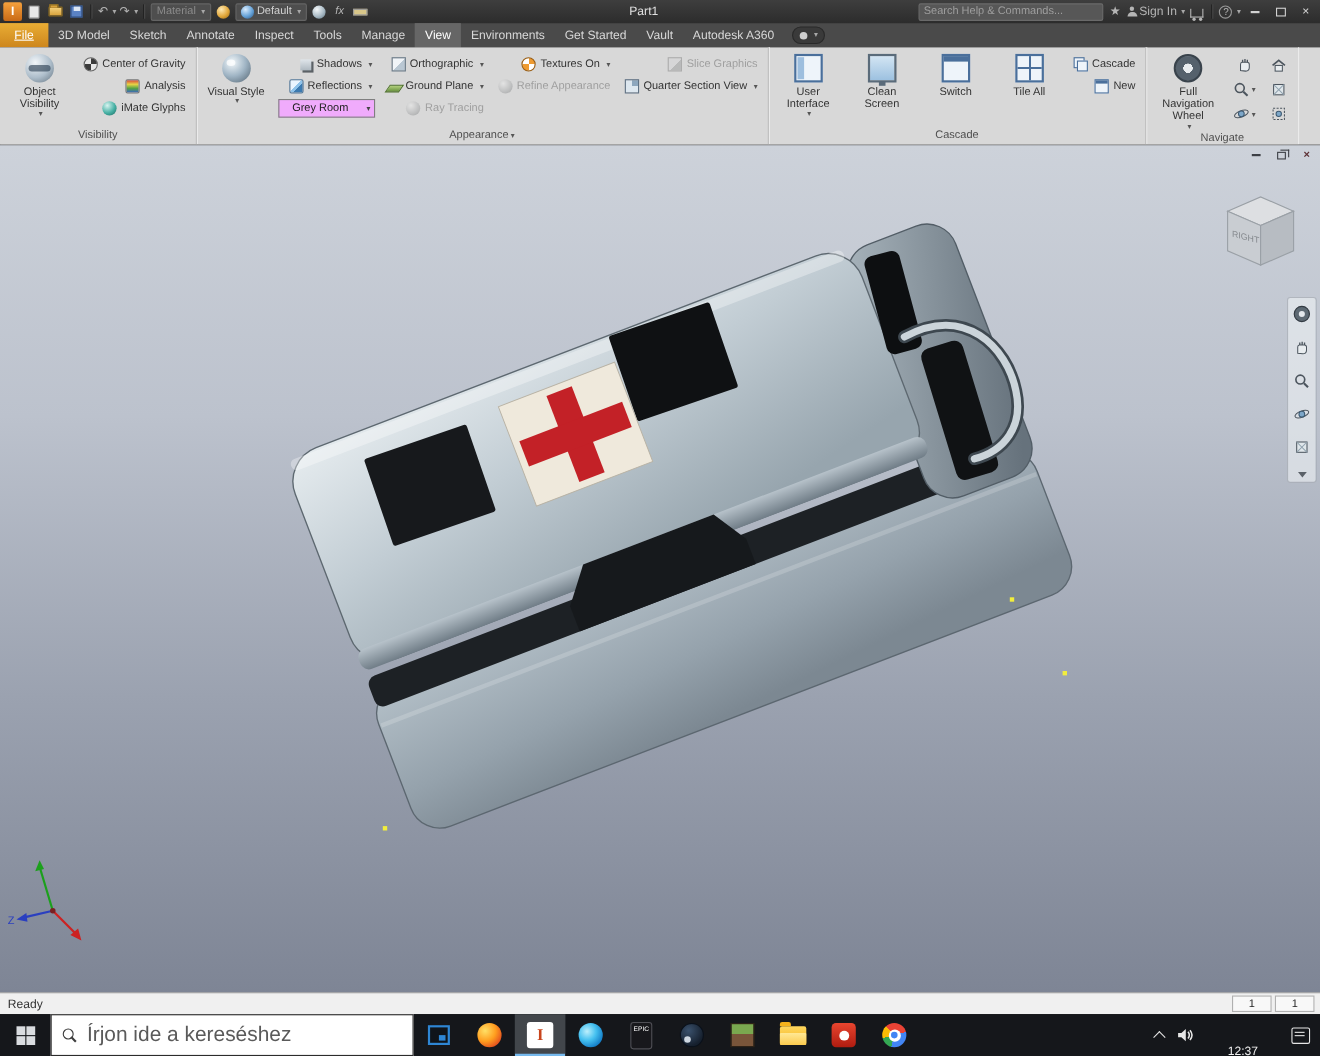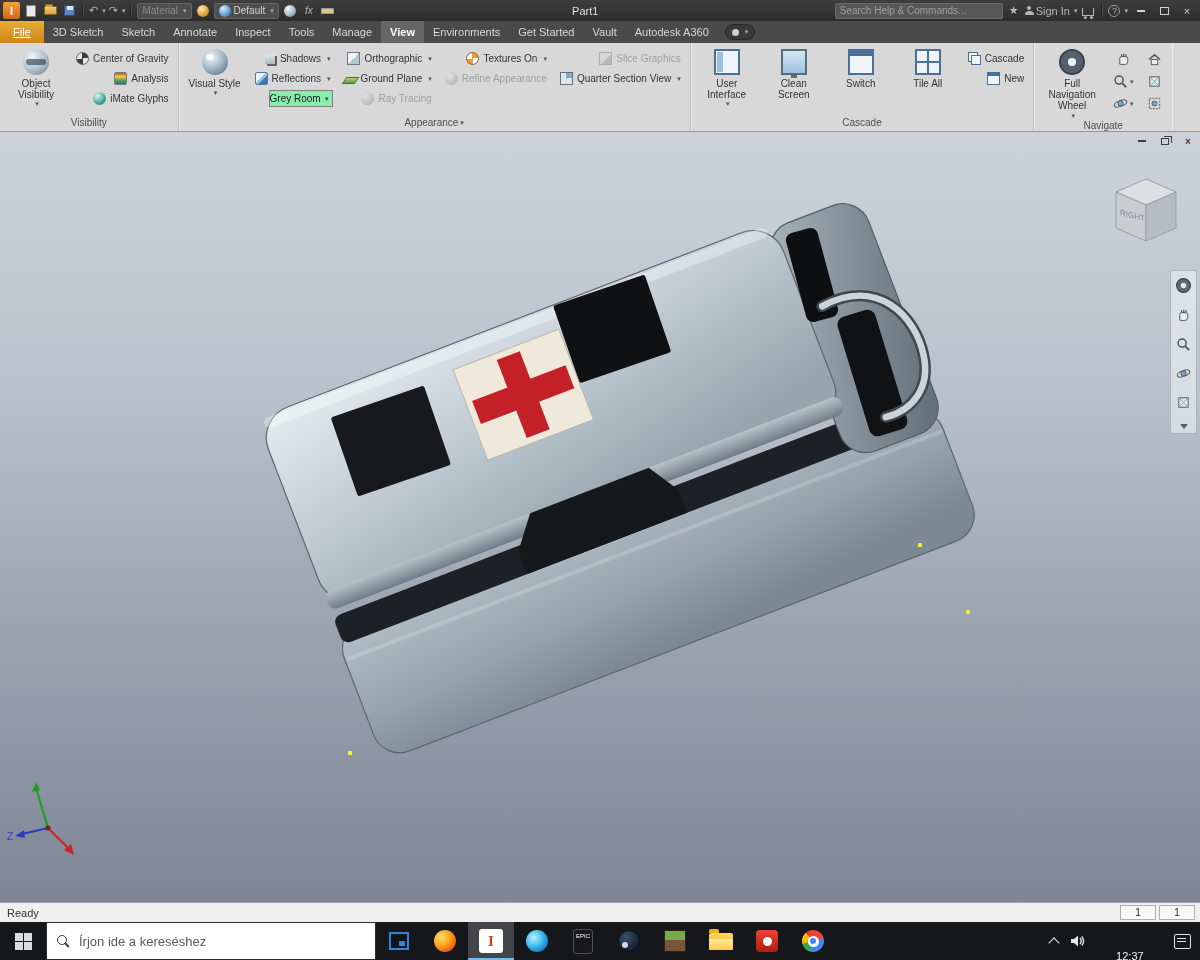--- a/index.html
+++ b/index.html
@@ -48,40 +48,40 @@
   .s12 { width:12px; height:12px; }
   .sph-gold { background:radial-gradient(circle at 35% 30%, #ffe9b2, #e2a83c 55%, #97660f); }
   .sph-blue { background:radial-gradient(circle at 35% 30%, #d8ebfd, #65a2d8 55%, #29517e); }
   .sph-gray { background:radial-gradient(circle at 35% 30%, #f4f7f9, #a9bac5 55%, #5f7482); }
   .sp { flex:1 1 auto; }
 
   
   .tabrow { height:22px; background:#4a4a4a; display:flex; align-items:stretch; font-size:11px; color:#d8d8d8; flex:none; }
   .tab { padding:0 9px; display:flex; align-items:center; cursor:default; white-space:nowrap; }
   .tab-file { background:linear-gradient(#e9ad34,#cd861d); color:#fff; padding:0 13px;text-decoration:underline; }
-  .tab.active { background:#666666; color:#fff;font-weight:bold; }
+  .tab.active { background:#666666; color:#fff; }
   .a360-pill { margin:3px 7px; background:#3a3a3a; border:1px solid #292929; border-radius:9px; padding:0 6px;
                display:flex; align-items:center; gap:4px; color:#bbb; }
   .pill-dot { width:7px; height:7px; border-radius:50%; background:#cfcfcf; }
 
   
   .ribbon { height:89px; background:#d8d8d8; border-bottom:1px solid #979797; display:flex; flex:none; }
   .rgroup { display:flex; flex-direction:column; border-right:1px solid #bfbfbf; box-shadow:1px 0 0 #ebebeb; }
   .rgc { flex:1; display:flex; padding:4px 7px 0; gap:9px; align-items:flex-start; }
   .rgl { height:17px; display:flex; align-items:center; justify-content:center; font-size:10px; color:#4f4f4f; }
   .bigbtn { width:58px; display:flex; flex-direction:column; align-items:center; text-align:center; font-size:10px;
             line-height:1.12; color:#333; padding-top:1px; cursor:default;justify-content:flex-end; }
   .bigbtn .bic { width:26px; height:26px; margin:1px 0 3px; position:relative; flex:none; }
   .scol { display:flex; flex-direction:column; gap:3px; padding-top:3px;align-items:flex-end; }
   .sbtn { height:17px; display:flex; align-items:center; gap:4px; font-size:10px; color:#333; white-space:nowrap; padding:0 2px; }
   .sbtn.dis { color:#9f9f9f; }
   .sbtn.dis .ic { opacity:.45; filter:grayscale(.8); }
   .ic { width:13px; height:13px; flex:none; }
-  .combo { width:64px; height:17px; background:#86efac; border:1px solid #7f7f7f; display:flex; align-items:center;
-           font-size:10px; color:#222; padding:0 0; position:relative; }
+  .combo { width:88px; height:17px; background:#f0abfc; border:1px solid #7f7f7f; display:flex; align-items:center;
+           font-size:10px; color:#222; padding:0 12px; position:relative; }
   .combo::after { content:"▾"; position:absolute; right:3px; font-size:7px; color:#444; }
   
   .ic-cog { border-radius:50%; border:1px solid #666;
             background:conic-gradient(#3c3c3c 0 90deg,#e8e8e8 90deg 180deg,#3c3c3c 180deg 270deg,#e8e8e8 270deg); }
   .ic-analysis { border-radius:2px; border:1px solid #777; background:linear-gradient(180deg,#d9493c,#e8d345,#55a344,#3a66c0); }
   .ic-teal { border-radius:50%; background:radial-gradient(circle at 35% 30%, #d8f4f0, #46b0a4 55%, #19655c); }
   .ic-shadow { width:10px; height:10px; margin:1px; background:linear-gradient(#dfe5ea,#aeb8c0); box-shadow:2px 2px 0 #5b6166; }
   .ic-refl { border-radius:2px; border:1px solid #55799a; background:linear-gradient(135deg,#eaf5ff 0 45%, #8fc3ea 45% 60%, #3c7ab0 60%); }
   .ic-cube { background:linear-gradient(135deg,#f0f4f8 50%, #b9c7d3 50%); border:1px solid #6a7a88; }
   .ic-plane { height:7px; margin-top:3px; background:linear-gradient(#b3d07e,#6a9440); border:1px solid #4c7028; transform:skewX(-35deg); }
@@ -145,21 +145,21 @@
   .taskbar { height:38px; background:#15171b; display:flex; align-items:stretch; flex:none; }
   .tb-start { width:46px; display:flex; align-items:center; justify-content:center; }
   .winlogo { width:17px; height:17px; display:grid; grid-template-columns:8px 8px; grid-template-rows:8px 8px; gap:1px; }
   .winlogo span { background:#d9dce0; }
   .tb-search2 { width:330px; background:#fff; border:1px solid #2c2c2c; display:flex; align-items:center;
                 padding:0 10px; gap:9px; }
   .mag { width:13px; height:13px; position:relative; flex:none; }
   .mag::before { content:""; position:absolute; left:0; top:0; width:8px; height:8px; border:1.5px solid #3d3d3d; border-radius:50%; }
   .mag::after { content:""; position:absolute; width:6px; height:1.5px; background:#3d3d3d; transform:rotate(45deg);
                 left:7px; top:9.5px; }
-  .tb-search2 input { flex:1; width:100%; border:none; outline:none; font-size:13px; color:#333; font-family:inherit; }
+  .tb-search2 input { flex:1; width:100%; border:none; outline:none; font-size:19px; color:#333; font-family:inherit; }
   .tb-search2 input::placeholder { color:#5a5a5a; }
   .tb-app { width:46px; display:flex; align-items:center; justify-content:center; }
   .tb-app.active { background:#42464b; box-shadow:inset 0 -2px 0 #76b9ed; }
   .ai-taskview { width:20px; height:18px; border:2px solid #2e86d4; background:#0f141a; position:relative; }
   .ai-taskview::after { content:""; position:absolute; right:2px; bottom:2px; width:6px; height:5px; background:#2e86d4; }
   .ai-firefox { width:22px; height:22px; border-radius:50%;
                 background:radial-gradient(circle at 32% 32%, #ffe066, #ff9e1f 45%, #e3501e 78%, #a23317); }
   .ai-inventor { width:24px; height:24px; background:#fff; border-radius:3px; display:flex; align-items:center;
                  justify-content:center; font-weight:bold; font-size:15px; color:#c8441c; font-family:"Liberation Serif", serif; }
   .ai-edge { width:22px; height:22px; border-radius:50%;
@@ -262,21 +262,21 @@
     <div class="win-btn">
         <span class="i-maxbox"></span>
       </div>
     <div class="win-btn">
         <span>×</span>
       </div>
   </div>
 
   <div class="tabrow">
     <div class="tab tab-file">File</div>
-    <div class="tab">3D Sketch</div>
+    <div class="tab">3D Model</div>
     <div class="tab">Sketch</div>
     <div class="tab">Annotate</div>
     <div class="tab">Inspect</div>
     <div class="tab">Tools</div>
     <div class="tab">Manage</div>
     <div class="tab active">View</div>
     <div class="tab">Environments</div>
     <div class="tab">Get Started</div>
     <div class="tab">Vault</div>
     <div class="tab">Autodesk A360</div>

